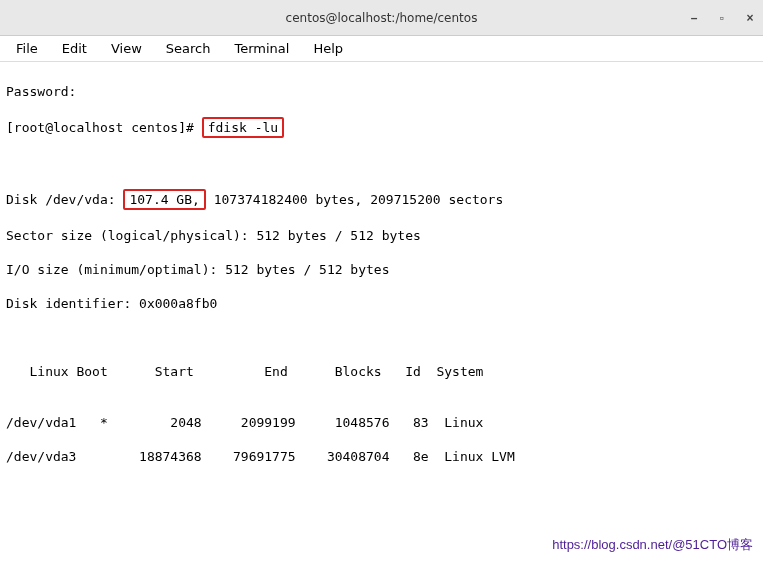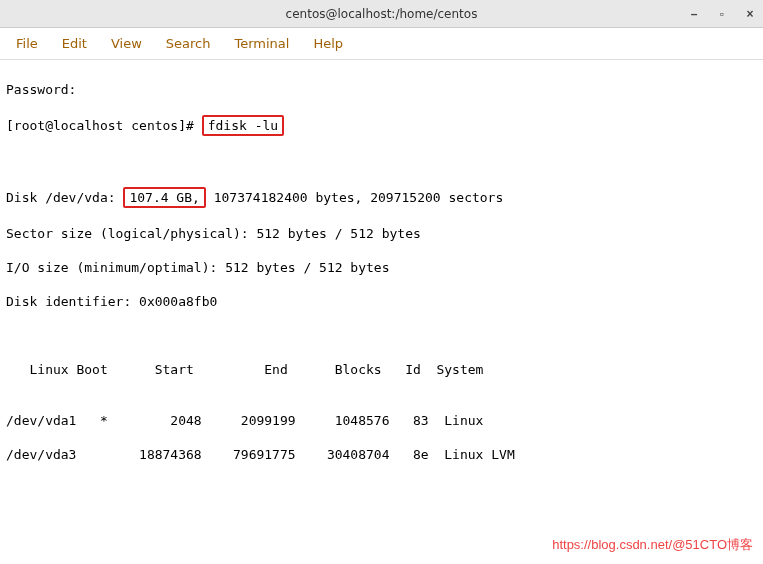--- a/index.html
+++ b/index.html
@@ -6,21 +6,21 @@
     body {
       font-family: "DejaVu Sans Mono", "Liberation Mono", monospace;
       font-size: 13px;
       background: #fff;
       width: 763px;
       height: 564px;
       overflow: hidden;
       position: relative;
     }
     .titlebar {
-      height: 28px;
+      height: 36px;
       background: #e8e8e8;
       border-bottom: 1px solid #ccc;
       display: flex;
       align-items: center;
       justify-content: center;
       position: relative;
       font-family: "DejaVu Sans", Arial, sans-serif;
       font-size: 12px;
       color: #333;
     }
@@ -36,30 +36,30 @@
       height: 14px;
       display: flex;
       align-items: center;
       justify-content: center;
       cursor: pointer;
       font-family: Arial, sans-serif;
       font-weight: bold;
       color: #444;
     }
     .menubar {
-      height: 32px;
+      height: 26px;
       background: #fff;
       border-bottom: 1px solid #ddd;
       display: flex;
       align-items: center;
       padding: 0 6px;
       gap: 4px;
       font-family: "DejaVu Sans", Arial, sans-serif;
       font-size: 13px;
-      color: #a16207;
+      color: #000000;
     }
     .menu-item {
       padding: 3px 10px;
       cursor: pointer;
     }
     .terminal {
       padding: 4px 6px;
       font-family: "DejaVu Sans Mono", "Liberation Mono", monospace;
       font-size: 13px;
       line-height: 17px;
@@ -70,21 +70,21 @@
     .hl-red {
       border: 2px solid #d22;
       border-radius: 2px;
       padding: 0 4px;
       display: inline-block;
     }
     .watermark {
       position: absolute;
       bottom: 10px;
       right: 10px;
-      color: #ef4444;
+      color: #4c1d95;
       font-family: Arial, sans-serif;
       font-size: 13px;
       pointer-events: none;
     }
     .row { display: block; }
     .part-table { display: block; }
     .part-row { display: block; }
   </style>
 </head>
 <body>

